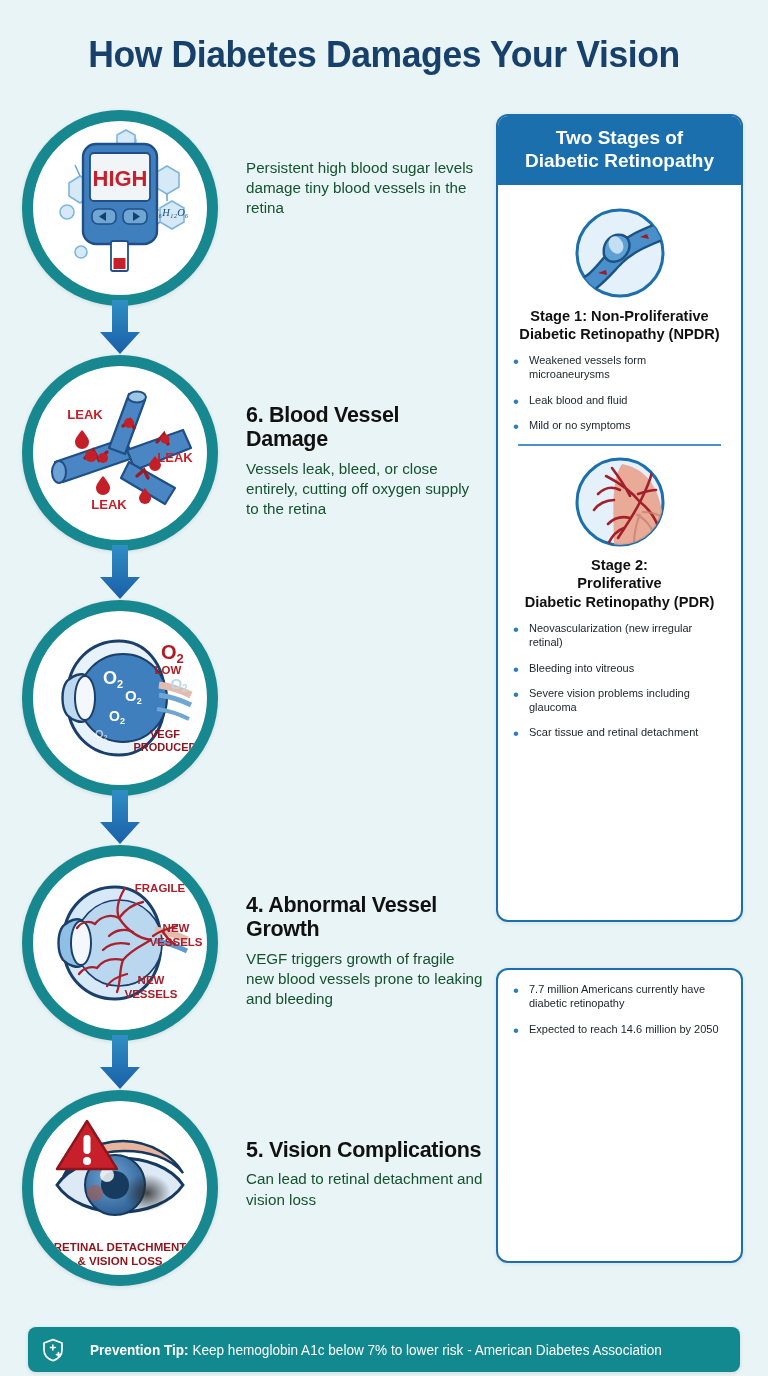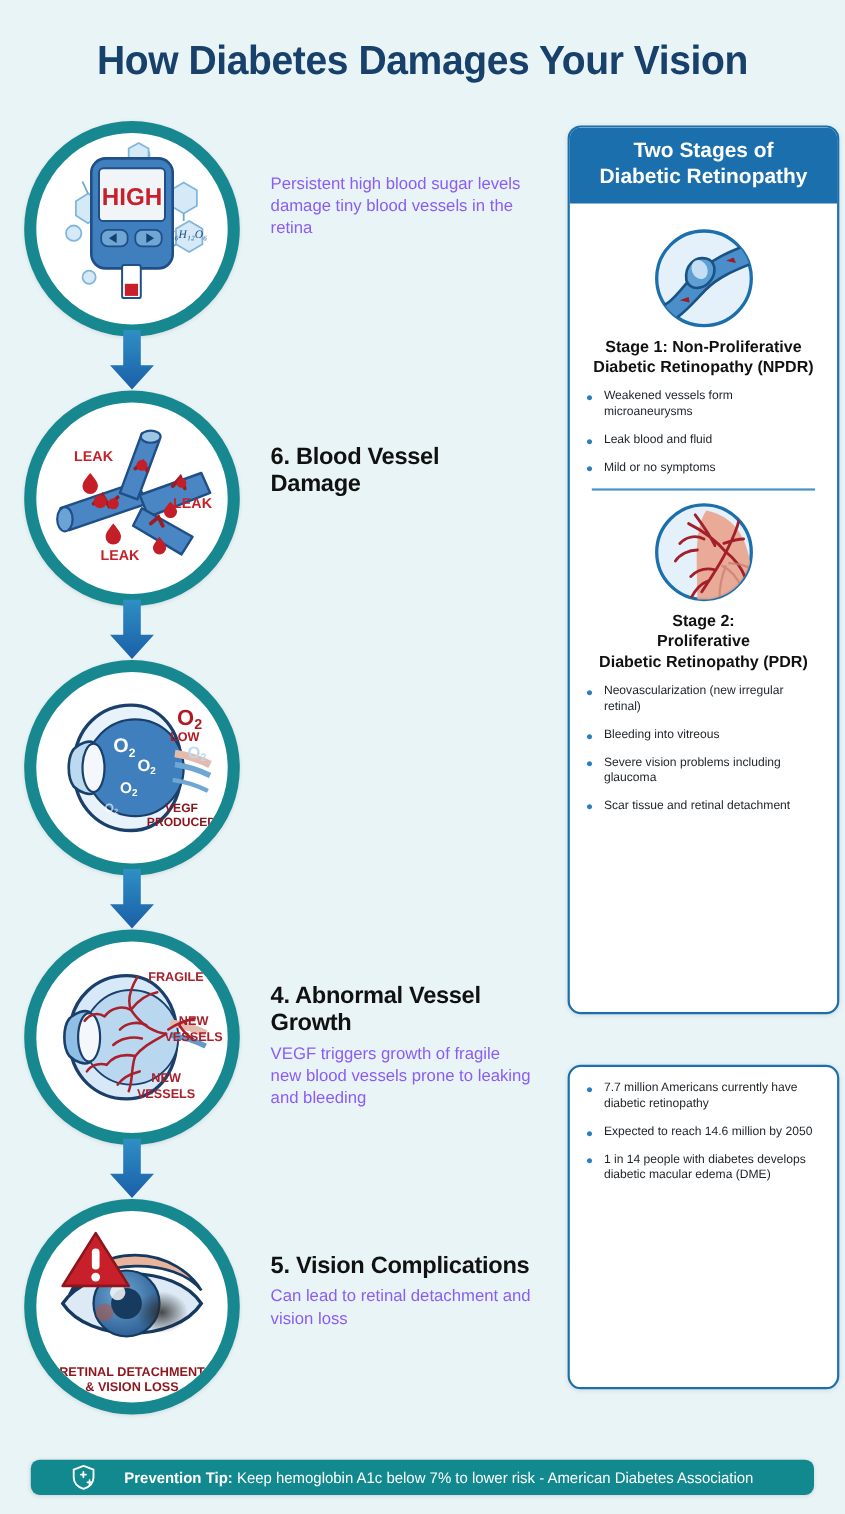--- a/index.html
+++ b/index.html
@@ -46,32 +46,31 @@
     width: 48px; height: 56px;
     z-index: 3;
   }
 
   .step-text { position: absolute; left: 246px; top: 48px; width: 238px; }
   .step-head {
     font-size: 21.5px; font-weight: bold; color: #111;
     line-height: 1.13; letter-spacing: -0.3px; margin-bottom: 7px;
   }
   .step-body {
-    font-size: 15.2px; color: #8b5cf6; line-height: 1.33;
+    font-size: 15.2px; color: #14532d; line-height: 1.33;
   }
 
   
   .panel {
     position: absolute;
     background: #ffffff;
     border: 2px solid #1b6fad;
     border-radius: 12px;
     overflow: hidden;
     box-shadow: 0 1px 5px rgba(0,0,0,0.08);
-    margin-left: 20px;
   }
   .panel-head {
     background: #1b6fad;
     color: #fff;
     text-align: center;
     font-weight: bold;
     padding: 11px 8px 12px;
     line-height: 1.2;
   }
   #panel-stages { left: 496px; top: 114px; width: 247px; height: 808px; }
@@ -101,28 +100,27 @@
     color: #2a7fbd; font-size: 17px; line-height: 1.2;
   }
   .divider {
     height: 2px; background: #2a7fbd; opacity: .85;
     margin: 12px 6px 4px;
   }
 
   
   .tipbar {
     position: absolute; left: 28px; top: 1327px;
-    width: 712px; height: 32px;
+    width: 712px; height: 45px;
     background: #12898f;
     border-radius: 8px;
     display: flex; align-items: center;
     padding: 0 14px; gap: 26px;
     color: #ffffff;
     box-shadow: 0 1px 4px rgba(0,0,0,0.12);
-    justify-content: center;
   }
   .tip-text {
     font-size: 14px; white-space: nowrap;
     transform: scaleX(0.97); transform-origin: left center;
   }
   .tip-text b { font-weight: bold; }
 </style>
 </head>
 <body>
 
@@ -210,20 +208,21 @@
             <text x="142" y="96" font-size="13" font-weight="bold" fill="#c8202a" text-anchor="middle">LEAK</text>
             <text x="76" y="143" font-size="13" font-weight="bold" fill="#c8202a" text-anchor="middle">LEAK</text>
           </svg>
         </div>
       </div>
       <svg class="arrow" viewBox="0 0 48 56">
         <polygon points="16,0 32,0 32,32 44,32 24,54 4,32 16,32" fill="url(#ag1)"></polygon>
       </svg>
       <div class="step-text">
         <div class="step-head">6. Blood Vessel Damage</div>
+        <div class="step-body">Vessels leak, bleed, or close entirely, cutting off oxygen supply to the retina</div>
       </div>
     </div>
 
     <div class="step">
       <div class="circle-wrap">
         <div class="circle">
           <svg viewBox="0 0 174 174">
             <path d="M34,87 C34,49 60,30 86,30 C112,30 132,52 132,87 C132,122 112,144 86,144 C60,144 34,125 34,87 Z" fill="#e8f2fb" stroke="#1b3f6b" stroke-width="3"></path>
             <circle cx="90" cy="87" r="44" fill="#3f7fbe" stroke="#1b3f6b" stroke-width="2"></circle>
             <path d="M34,70 C28,78 28,96 34,104 C40,110 48,112 52,110 L52,64 C48,62 40,64 34,70 Z" fill="#bcd9f0" stroke="#1b3f6b" stroke-width="2.4"></path>
@@ -393,21 +392,20 @@
         <li>Scar tissue and retinal detachment</li>
       </ul>
     </div>
   </div>
 
   <div class="panel" id="panel-stats">
     <div class="panel-body">
       <ul class="bullets">
         <li>7.7 million Americans currently have diabetic retinopathy</li>
         <li>Expected to reach 14.6 million by 2050</li>
-        <li>1 in 14 people with diabetes develops diabetic macular edema (DME)</li>
       </ul>
     </div>
   </div>
 
   <div class="tipbar">
     <svg width="22" height="24" viewBox="0 0 22 24">
       <path d="M11,1.6 L20,5 L20,12 C20,17.6 16,21 11,22.6 C6,21 2,17.6 2,12 L2,5 Z" fill="none" stroke="#ffffff" stroke-width="1.7" stroke-linejoin="round"></path>
       <path d="M8.4,9.5 L13.2,9.5 M10.8,7.1 L10.8,11.9" stroke="#ffffff" stroke-width="1.6" stroke-linecap="round"></path>
       <path d="M14.4,16.6 L18.4,16.6 M16.4,14.6 L16.4,18.6" stroke="#ffffff" stroke-width="1.6" stroke-linecap="round"></path>
     </svg>

